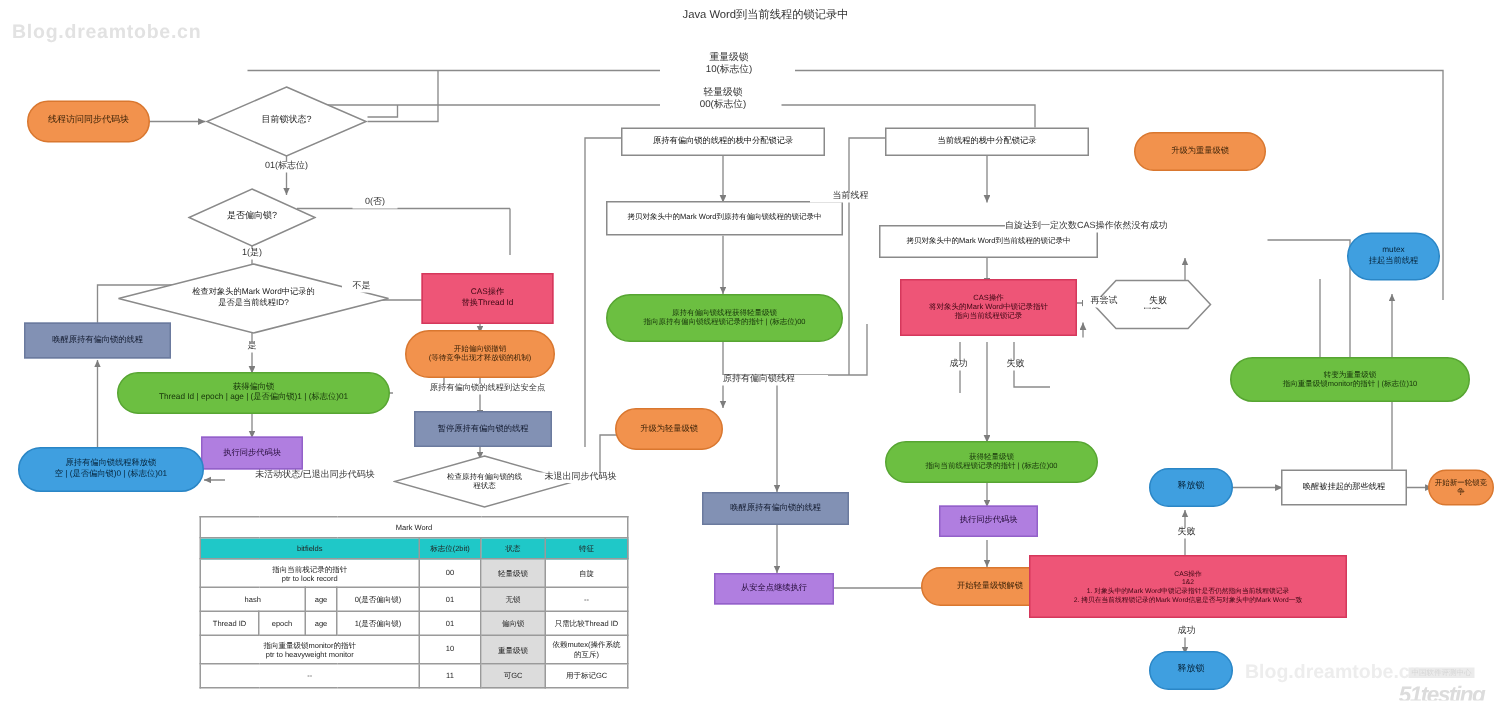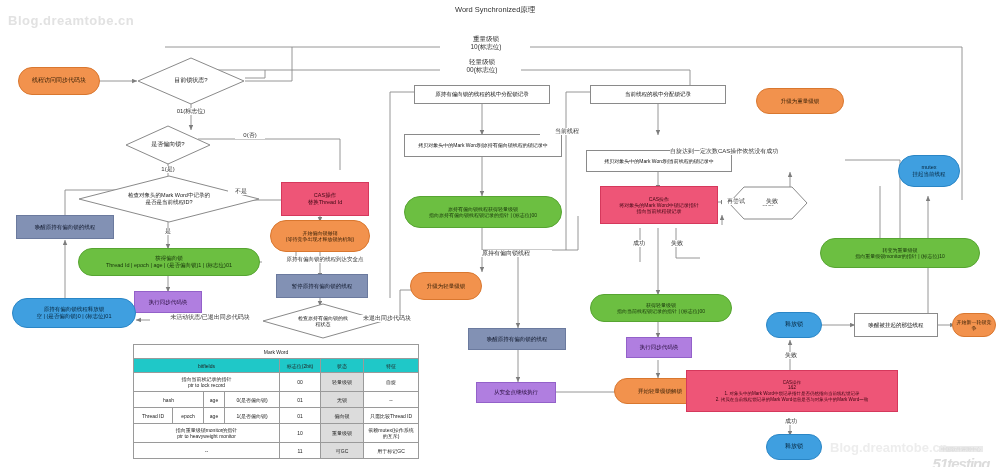--- a/index.html
+++ b/index.html
@@ -46,21 +46,21 @@
   #mwtable td,#mwtable th{border:1px solid #9a9a9a;font-weight:normal;text-align:center;color:#222;padding:1px 2px;}
   .thcyan{background:#1fc8c8;color:#fff;}
   .tdgrey{background:#dcdcdc;color:#222;}
   .mwtitle{background:#fff;}
 </style>
 </head>
 <body>
 
 <div id="canvas">
 
-  <div class="title" style="left:455px;top:5px;font-size:7.5px;">Word Synchronized原理</div>
+  <div class="title" style="left:455px;top:5px;font-size:7.5px;">Java Word到当前线程的锁记录中</div>
 
   <div class="watermark" style="left:8px;top:13px;font-size:13px;">Blog.dreamtobe.cn</div>
   <div class="wm2" style="left:830px;top:440px;font-size:13px;">Blog.dreamtobe.cn</div>
 
   <div class="logo" style="left:930px;top:437px;width:62px;">
     <div class="l0">中国软件评测中心</div>
     <div class="l1">51testing</div>
     
   </div>
 

